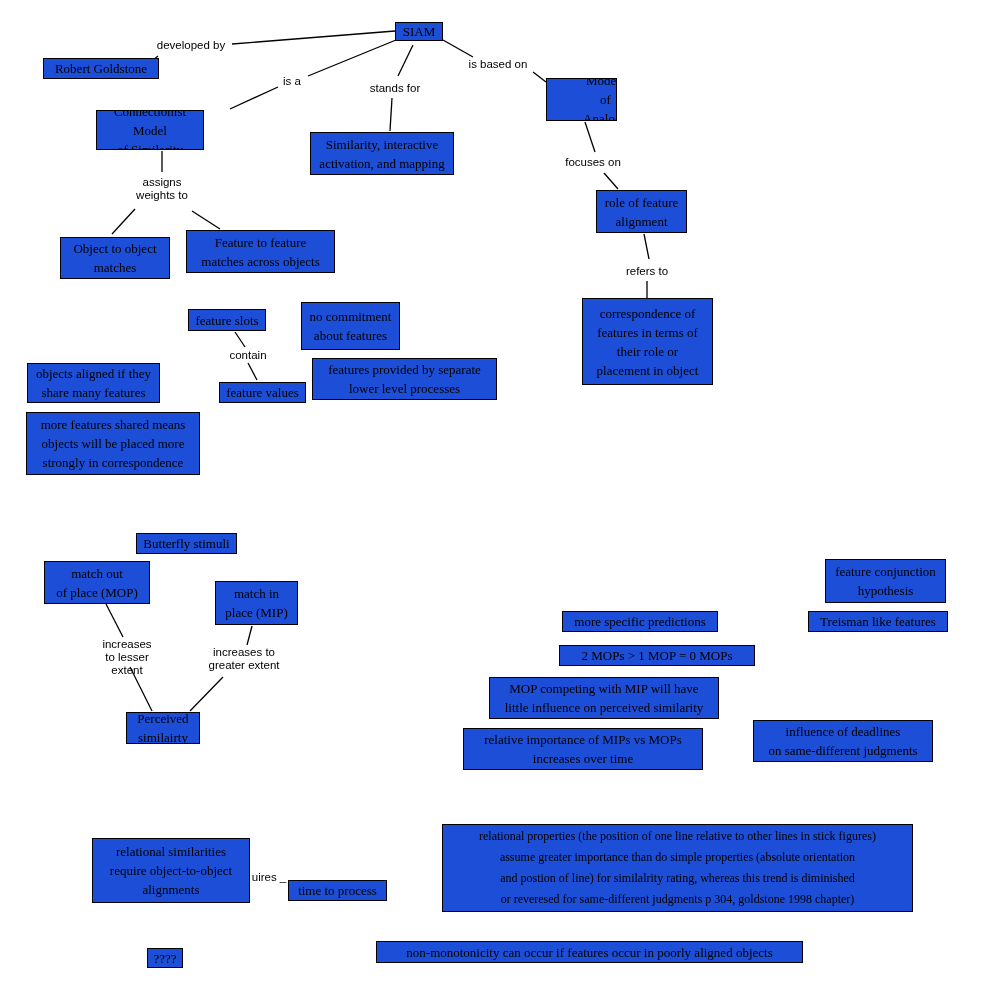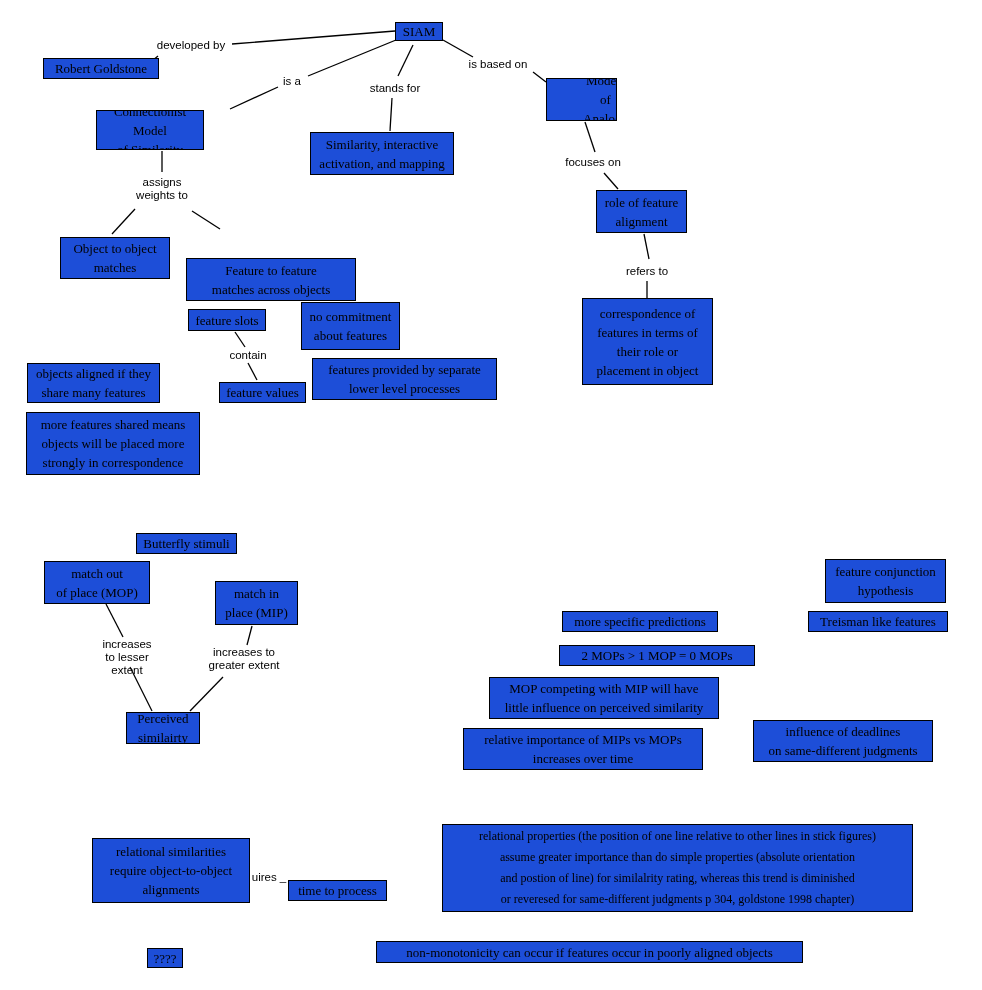--- a/index.html
+++ b/index.html
@@ -49,21 +49,21 @@
     <div class="node" style="left: 546px; top: 78px; width: 71px; height: 43px; padding-left: 48px;">Models of
 Analogy</div>
     <div class="node" style="left: 596px; top: 190px; width: 91px; height: 43px;">role of feature
 alignment</div>
     <div class="node" style="left: 582px; top: 298px; width: 131px; height: 87px;">correspondence of
 features in terms of
 their role or
 placement in object</div>
     <div class="node" style="left: 39px; top: 237px; width: 110px; height: 42px; margin-left: 21px;">Object to object
 matches</div>
-    <div class="node" style="left: 186px; top: 230px; width: 170px; height: 43px; margin-top: 28px;">Feature to feature
+    <div class="node" style="left: 186px; top: 230px; width: 149px; height: 43px;">Feature to feature
 matches across objects</div>
     <div class="node" style="left: 188px; top: 309px; width: 78px; height: 22px;">feature slots</div>
     <div class="node" style="left: 301px; top: 302px; width: 99px; height: 48px;">no commitment
 about features</div>
     <div class="node" style="left: 27px; top: 363px; width: 133px; height: 40px;">objects aligned if they
 share many features</div>
     <div class="node" style="left: 219px; top: 382px; width: 87px; height: 21px;">feature values</div>
     <div class="node" style="left: 312px; top: 358px; width: 185px; height: 42px;">features provided by separate
 lower level processes</div>
     <div class="node" style="left: 26px; top: 412px; width: 174px; height: 63px;">more features shared means

